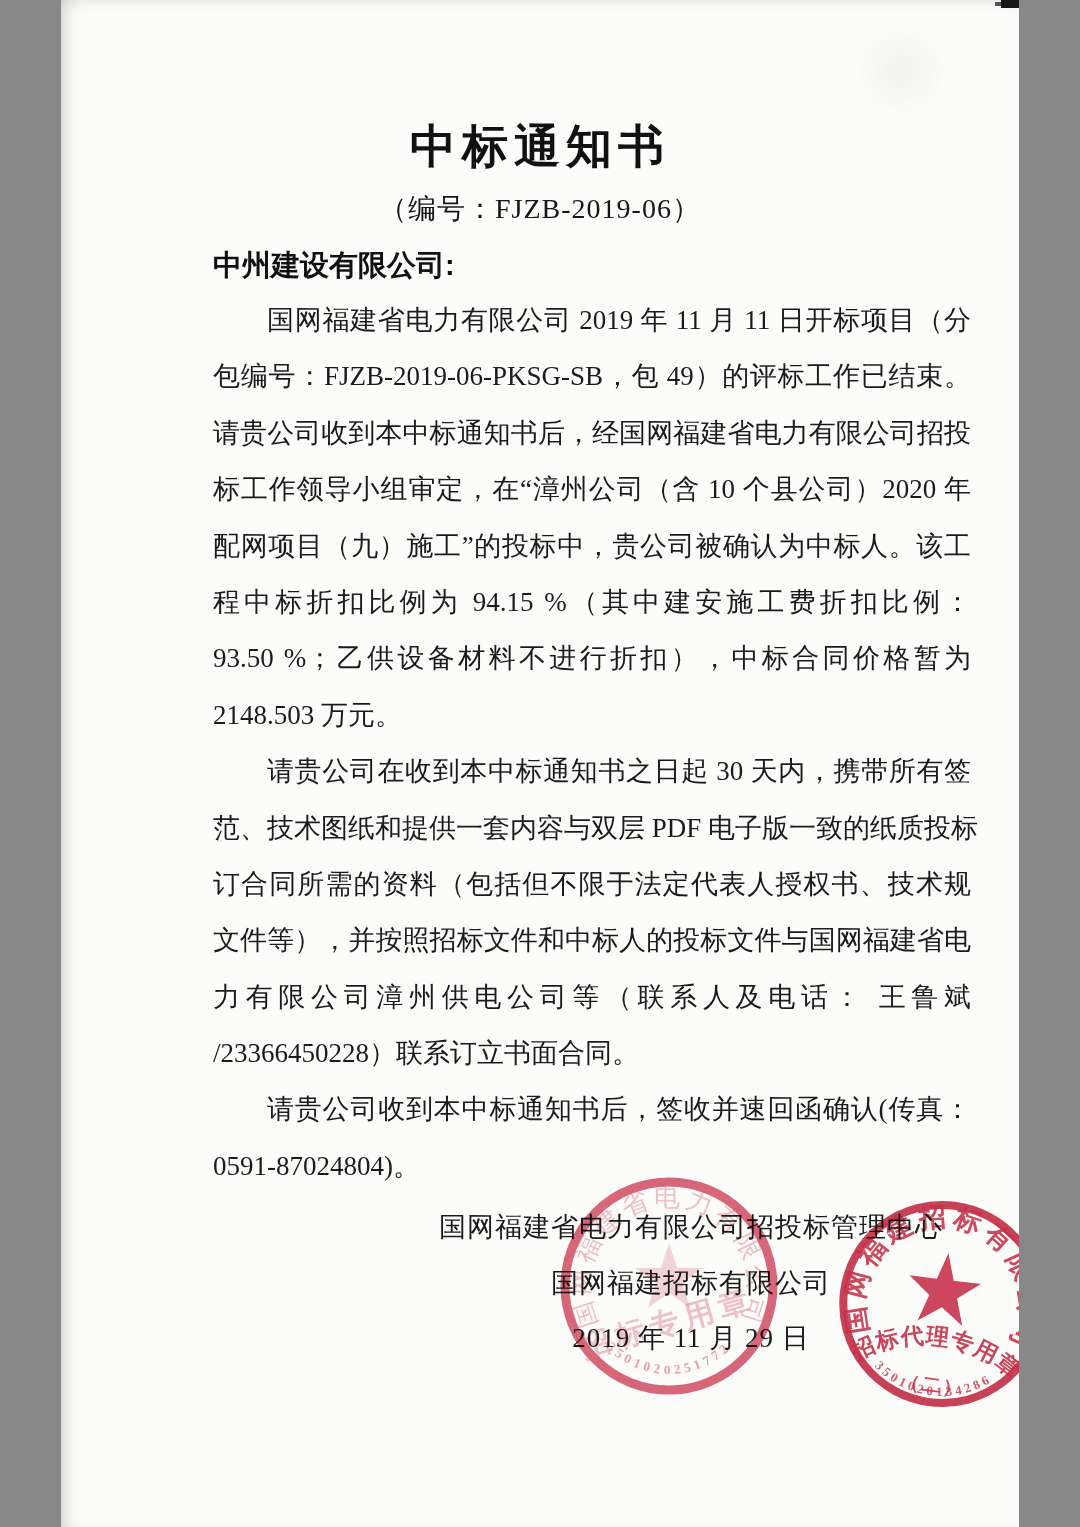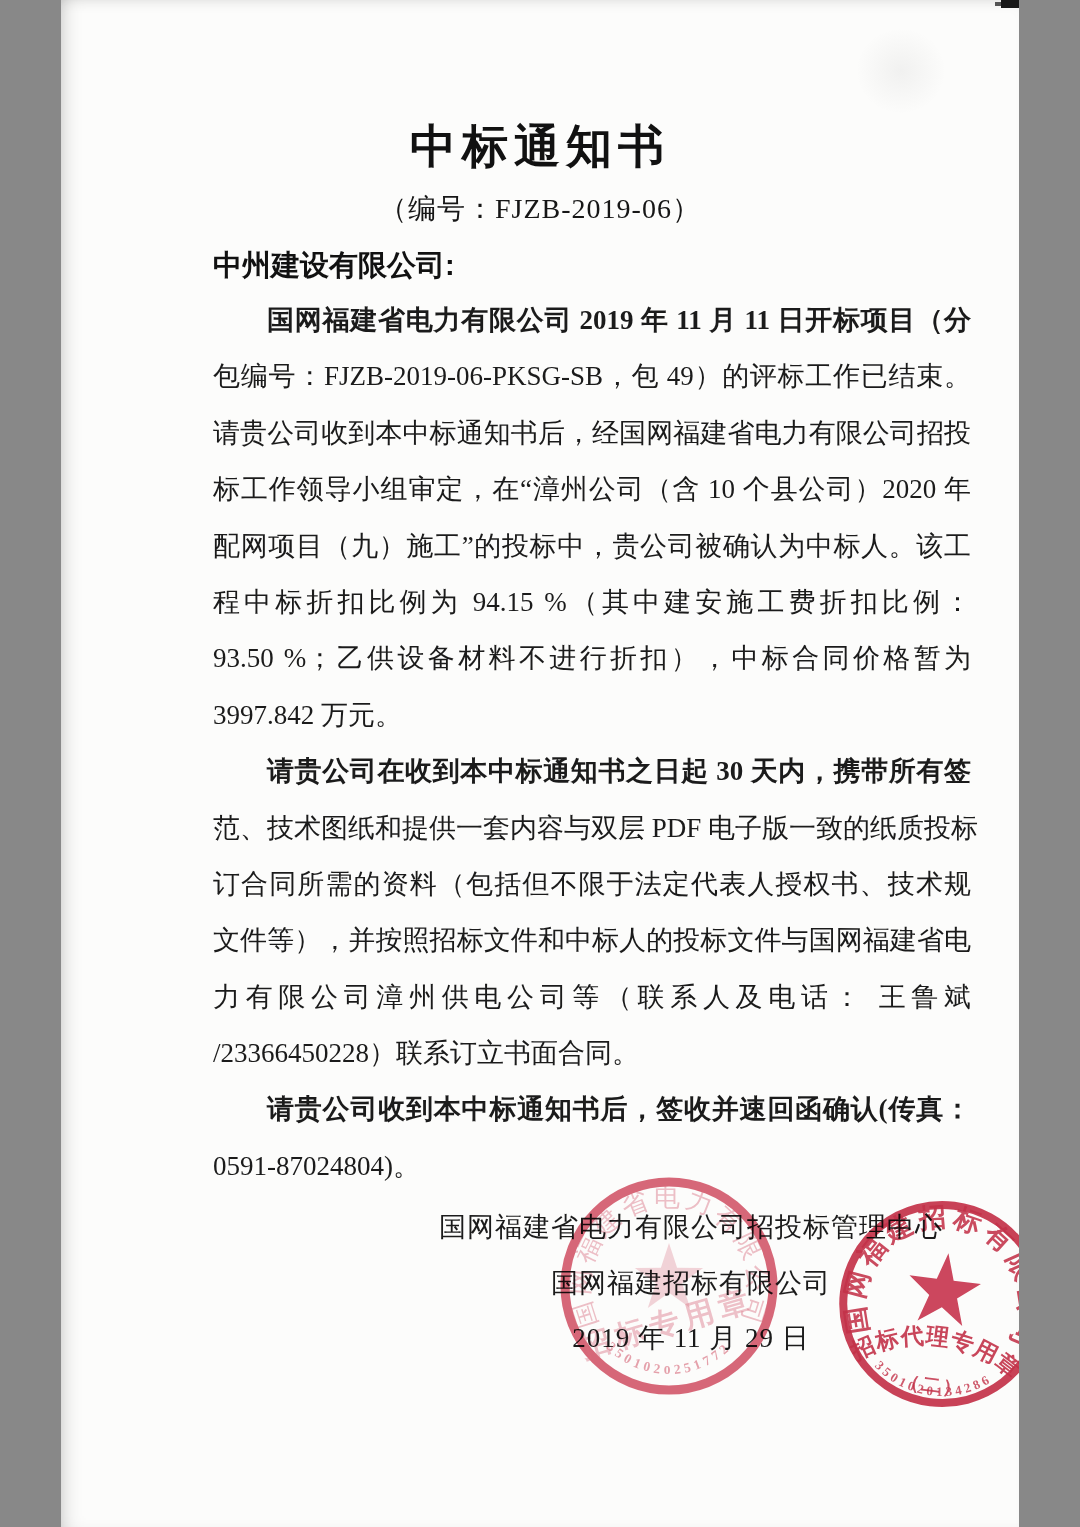--- a/index.html
+++ b/index.html
@@ -26,21 +26,21 @@
   .doc-body{
     position:absolute;left:152px;top:292px;width:758px;
     font-size:27px;color:#1b1b1b;
   }
   .doc-line{
     height:56.4px;line-height:56.4px;
     text-align:justify;text-align-last:justify;
     white-space:nowrap;
   }
   .doc-line.last{text-align-last:left;}
-  .doc-line.indent{text-indent:54px;font-weight:bold;}
+  .doc-line.indent{text-indent:54px;}
   .sig-block{
     position:absolute;left:180px;top:1200px;width:900px;
     font-size:27px;color:#1b1b1b;text-align:center;
   }
   .sig-line{height:55.5px;line-height:55.5px;letter-spacing:1px;}
   .seal{position:absolute;mix-blend-mode:multiply;pointer-events:none;}
   .seal-left{left:493px;top:1171px;opacity:.88;}
   .seal-right{left:774px;top:1191px;transform:rotate(7deg);opacity:.95;}
   .seal text{font-family:"Liberation Serif","DejaVu Serif",serif;}
   .artifact{position:absolute;}
@@ -64,21 +64,21 @@
 
   <div class="doc-body">
 
   <div class="doc-line indent">国网福建省电力有限公司 2019 年 11 月 11 日开标项目（分</div>
       <div class="doc-line">包编号：FJZB-2019-06-PKSG-SB，包 49）的评标工作已结束。</div>
       <div class="doc-line">请贵公司收到本中标通知书后，经国网福建省电力有限公司招投</div>
       <div class="doc-line">标工作领导小组审定，在“漳州公司（含 10 个县公司）2020 年</div>
       <div class="doc-line">配网项目（九）施工”的投标中，贵公司被确认为中标人。该工</div>
       <div class="doc-line">程中标折扣比例为 94.15 %（其中建安施工费折扣比例：</div>
       <div class="doc-line">93.50 %；乙供设备材料不进行折扣），中标合同价格暂为</div>
-      <div class="doc-line last">3997.842 万元。</div>
+      <div class="doc-line last">2148.503 万元。</div>
       <div class="doc-line indent">请贵公司在收到本中标通知书之日起 30 天内，携带所有签</div>
       <div class="doc-line">范、技术图纸和提供一套内容与双层 PDF 电子版一致的纸质投标</div>
       <div class="doc-line">订合同所需的资料（包括但不限于法定代表人授权书、技术规</div>
       <div class="doc-line">文件等），并按照招标文件和中标人的投标文件与国网福建省电</div>
       <div class="doc-line">力有限公司漳州供电公司等（联系人及电话： 王鲁斌</div>
       <div class="doc-line last">/23366450228）联系订立书面合同。</div>
       <div class="doc-line indent">请贵公司收到本中标通知书后，签收并速回函确认(传真：</div>
       <div class="doc-line last">0591-87024804)。</div>
     </div>
 

